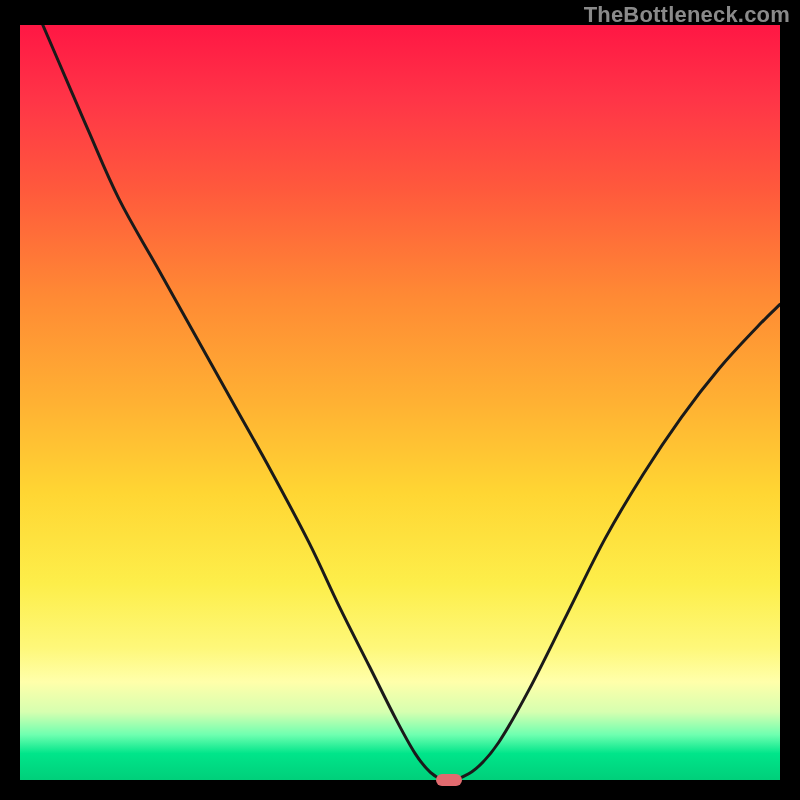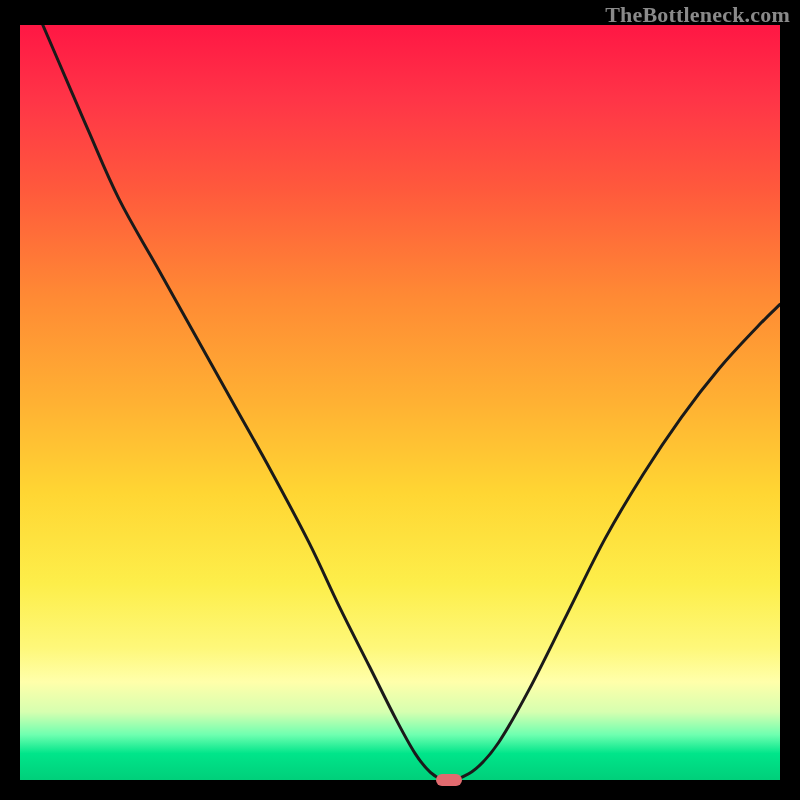--- a/index.html
+++ b/index.html
@@ -8,21 +8,20 @@
     width: 800px;
     height: 800px;
     background: #000;
     overflow: hidden;
     font-family: Arial, Helvetica, sans-serif;
   }
   .stage {
     position: relative;
     width: 800px;
     height: 562px;
-    font-family: Liberation Serif, serif;
   }
   .plot-area {
     position: absolute;
     left: 20px;
     top: 25px;
     width: 760px;
     height: 755px;
     background: linear-gradient(
       to bottom,
       #ff1744 0%,

